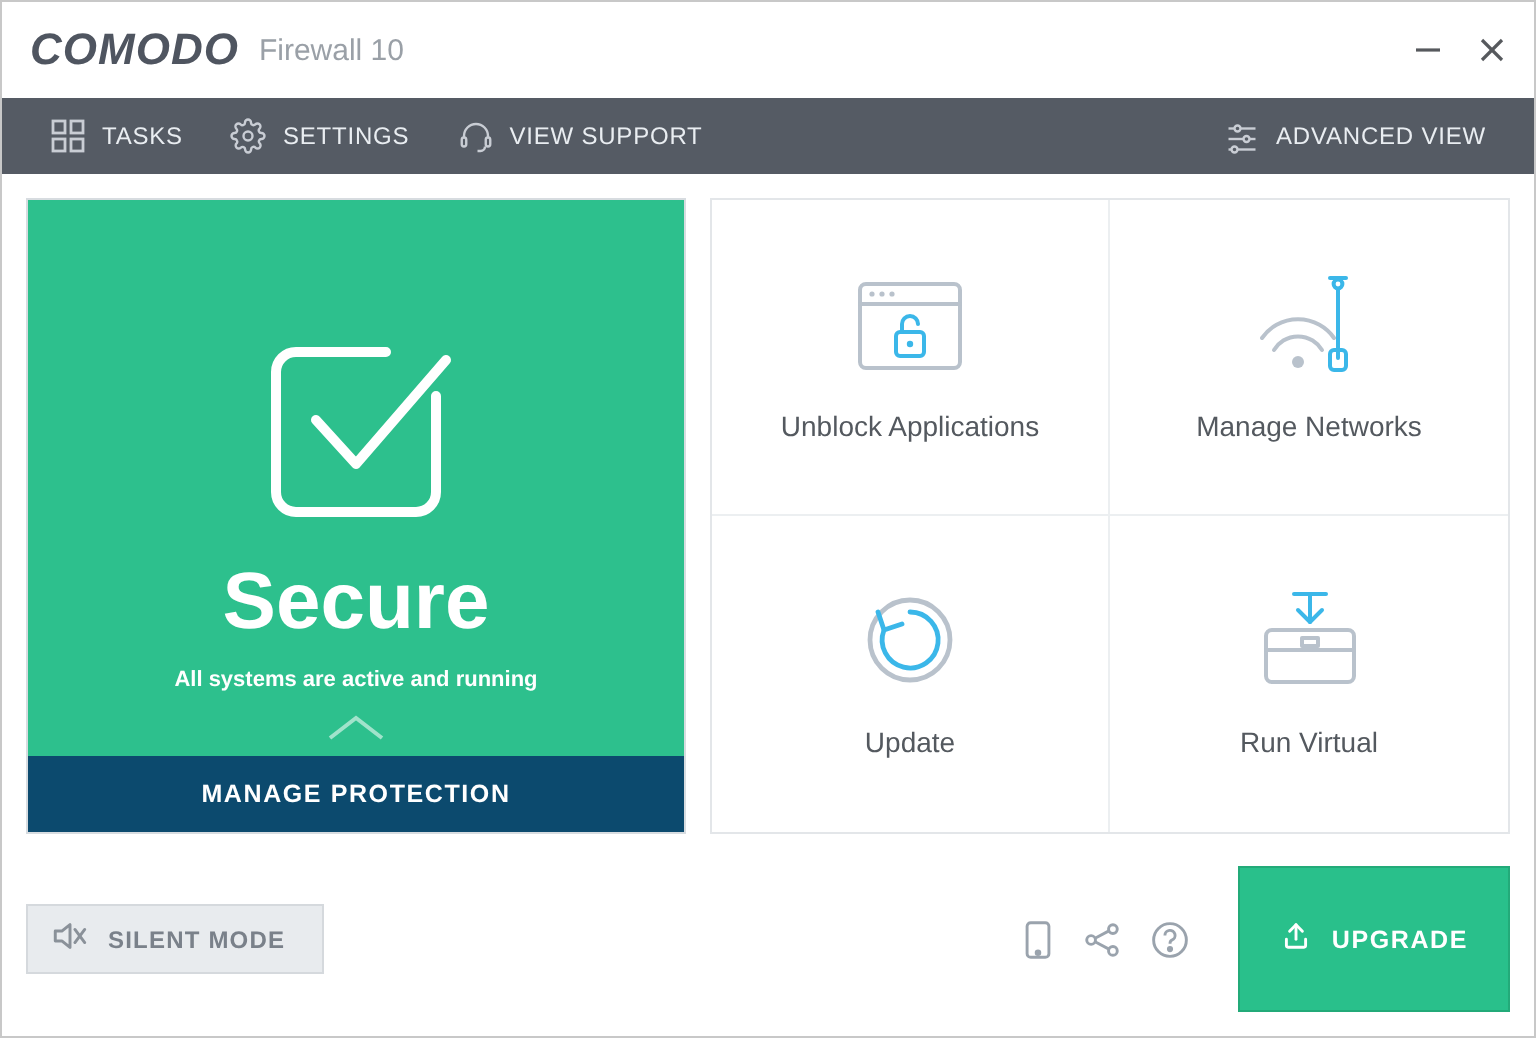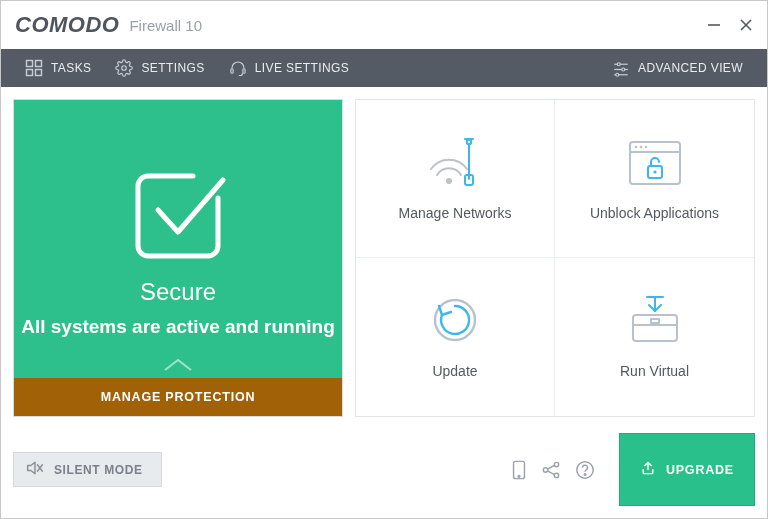--- a/index.html
+++ b/index.html
@@ -17,24 +17,24 @@
   .toolbar { display: flex; align-items: center; background: #555b64; height: 38px; padding: 16px 12px; color: #e9edf1; font-size: 12px; letter-spacing: 0.4px; }
   .tool-item { display: flex; align-items: center; gap: 8px; padding: 0 12px; height: 100%; cursor: pointer; }
   .tool-item .ticon { width: 18px; height: 18px; display: inline-flex; align-items: center; justify-content: center; }
   .tool-item .ticon svg { stroke: #c9cdd4; }
   .tool-right { margin-left: auto; display: flex; align-items: center; gap: 8px; }
 
   
   .content { flex: 1; display: flex; gap: 12px; padding: 12px 12px 8px 12px; }
   .status-panel { flex: 0 0 330px; background: #2dc08d; border: 1px solid #d7dce0; display: flex; flex-direction: column; align-items: center; color: #fff; position: relative; }
   .status-iconwrap { margin-top: 58px; }
-  .status-title { font-size: 24px; font-weight: 400; margin-top: 6px; }
-  .status-sub { font-size: 19px; font-weight: 600; margin-top: 10px; text-align: center; }
+  .status-title { font-size: 40px; font-weight: 700; margin-top: 6px; }
+  .status-sub { font-size: 11px; font-weight: 600; margin-top: 10px; text-align: center; }
   .status-chevron { margin-top: auto; color: rgba(255,255,255,0.6); }
-  .status-footer { width: 100%; background: #a16207; text-align: center; padding: 12px 0; font-size: 12.5px; letter-spacing: 0.8px; font-weight: 600; cursor: pointer; }
+  .status-footer { width: 100%; background: #0c4a6e; text-align: center; padding: 12px 0; font-size: 12.5px; letter-spacing: 0.8px; font-weight: 600; cursor: pointer; }
 
   .tiles { flex: 1; border: 1px solid #e3e6e9; display: grid; grid-template-columns: 1fr 1fr; grid-template-rows: 1fr 1fr; }
   .tile { display: flex; flex-direction: column; align-items: center; justify-content: center; gap: 18px; cursor: pointer; }
   .tile + .tile { }
   .tiles .tile:nth-child(1) { border-right: 1px solid #eceff1; border-bottom: 1px solid #eceff1; }
   .tiles .tile:nth-child(2) { border-bottom: 1px solid #eceff1; }
   .tiles .tile:nth-child(3) { border-right: 1px solid #eceff1; align-items: center; }
   .tile-label { font-size: 14px; color: #54595f; }
   .tile-icon { height: 50px; display:flex; align-items:center; justify-content:center; }
 
@@ -91,21 +91,21 @@
     </div>
     <div class="tool-item">
       <span class="ticon">
         <svg width="18" height="18" viewBox="0 0 24 24" fill="none" stroke="#c9cdd4" stroke-width="1.6">
             <path d="M4 13v-1a8 8 0 1 1 16 0v1"></path>
             <path d="M18 19a3 3 0 0 1-3 3h-2"></path>
             <rect x="2.5" y="13" width="3" height="6" rx="1.5"></rect>
             <rect x="18.5" y="13" width="3" height="6" rx="1.5"></rect>
           </svg>
       </span>
-      <span>LIVE SETTINGS</span>
+      <span>VIEW SUPPORT</span>
     </div>
     <div class="tool-right">
       <div class="tool-item">
         <span class="ticon">
           <svg width="18" height="18" viewBox="0 0 24 24" fill="none" stroke="#c9cdd4" stroke-width="1.6">
               <line x1="3" y1="7" x2="21" y2="7"></line>
               <circle cx="9" cy="7" r="2" fill="#555b64"></circle>
               <line x1="3" y1="14" x2="21" y2="14"></line>
               <circle cx="15" cy="14" r="2" fill="#555b64"></circle>
               <line x1="3" y1="21" x2="21" y2="21"></line>
@@ -135,51 +135,51 @@
       </div>
       <div class="status-footer">
         <span>MANAGE PROTECTION</span>
       </div>
     </div>
 
     <div class="tiles">
 
       <div class="tile">
         <div class="tile-icon">
-          <svg width="60" height="54" viewBox="0 0 60 54" fill="none" stroke-width="2" stroke-linecap="round">
-            <path d="M6 34 a22 22 0 0 1 36 0" stroke="#b9c2cc"></path>
-            <path d="M12 40 a14 14 0 0 1 24 0" stroke="#b9c2cc"></path>
-            <circle cx="24" cy="46" r="3" fill="#b9c2cc"></circle>
-            <line x1="44" y1="10" x2="44" y2="44" stroke="#3bb7e9"></line>
-            <rect x="40" y="40" width="8" height="10" rx="2" stroke="#3bb7e9"></rect>
-            <circle cx="44" cy="7" r="2.2" stroke="#3bb7e9"></circle>
-            <line x1="40" y1="4" x2="48" y2="4" stroke="#3bb7e9"></line>
-          </svg>
-        </div>
-        <div class="tile-label">Manage Networks</div>
-      </div>
-
-      <div class="tile">
-        <div class="tile-icon">
           <svg width="58" height="52" viewBox="0 0 58 52" fill="none" stroke-width="2" stroke-linecap="round" stroke-linejoin="round">
             <rect x="4" y="6" width="50" height="42" rx="3" stroke="#b9c2cc"></rect>
             <line x1="4" y1="16" x2="54" y2="16" stroke="#b9c2cc"></line>
             <circle cx="10" cy="11" r="1.3" fill="#b9c2cc"></circle>
               <circle cx="15" cy="11" r="1.3" fill="#b9c2cc"></circle>
               <circle cx="20" cy="11" r="1.3" fill="#b9c2cc"></circle>
             <rect x="22" y="30" width="14" height="12" rx="2" stroke="#3bb7e9"></rect>
             <path d="M25 30 v-4 a4 4 0 0 1 8 0" stroke="#3bb7e9"></path>
             <circle cx="29" cy="36" r="1.6" fill="#3bb7e9"></circle>
           </svg>
         </div>
         <div class="tile-label">Unblock Applications</div>
       </div>
 
       <div class="tile">
         <div class="tile-icon">
+          <svg width="60" height="54" viewBox="0 0 60 54" fill="none" stroke-width="2" stroke-linecap="round">
+            <path d="M6 34 a22 22 0 0 1 36 0" stroke="#b9c2cc"></path>
+            <path d="M12 40 a14 14 0 0 1 24 0" stroke="#b9c2cc"></path>
+            <circle cx="24" cy="46" r="3" fill="#b9c2cc"></circle>
+            <line x1="44" y1="10" x2="44" y2="44" stroke="#3bb7e9"></line>
+            <rect x="40" y="40" width="8" height="10" rx="2" stroke="#3bb7e9"></rect>
+            <circle cx="44" cy="7" r="2.2" stroke="#3bb7e9"></circle>
+            <line x1="40" y1="4" x2="48" y2="4" stroke="#3bb7e9"></line>
+          </svg>
+        </div>
+        <div class="tile-label">Manage Networks</div>
+      </div>
+
+      <div class="tile">
+        <div class="tile-icon">
           <svg width="52" height="52" viewBox="0 0 52 52" fill="none" stroke-width="2.4" stroke-linecap="round">
             <circle cx="26" cy="26" r="20" stroke="#b9c2cc"></circle>
             <path d="M26 12 a14 14 0 1 1 -13 9" stroke="#3bb7e9"></path>
             <polyline points="10,12 13,21 22,18" stroke="#3bb7e9"></polyline>
           </svg>
         </div>
         <div class="tile-label">Update</div>
       </div>
 
       <div class="tile">

